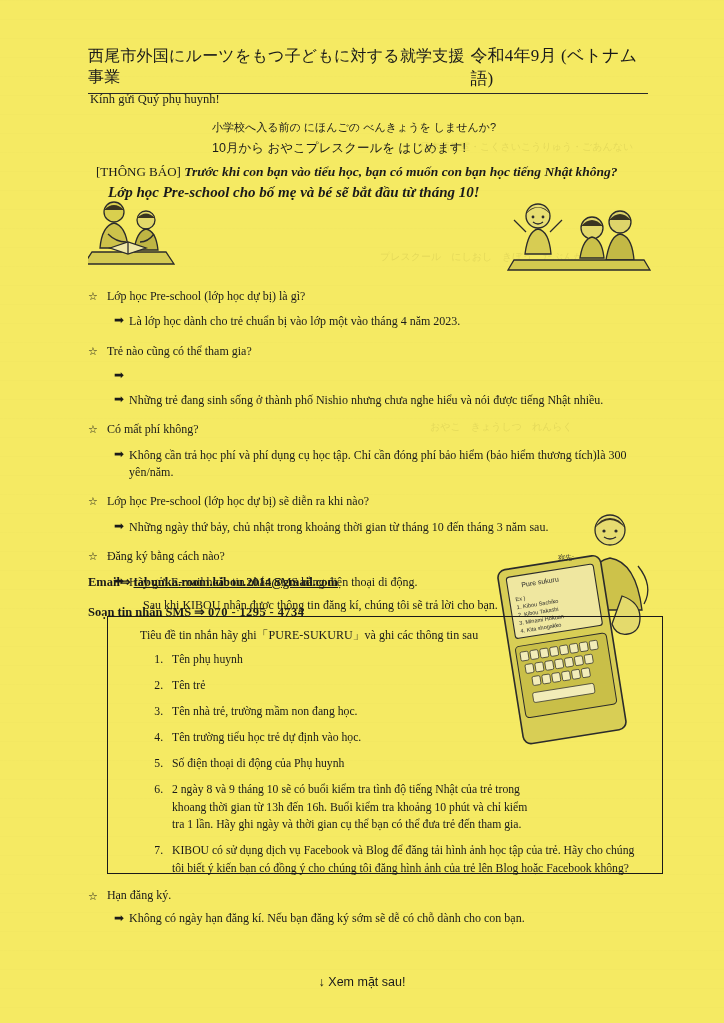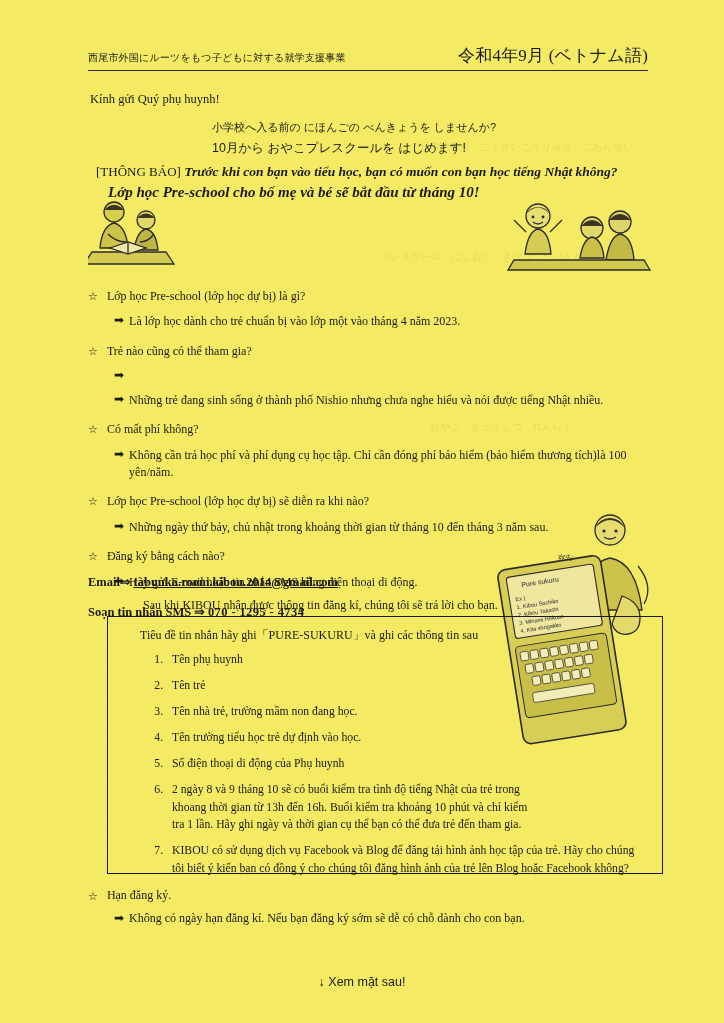--- a/index.html
+++ b/index.html
@@ -28,21 +28,21 @@
     top: 44px;
     left: 88px;
     width: 560px;
     display: flex;
     align-items: baseline;
     justify-content: space-between;
     border-bottom: 1.2px solid #2a2a2a;
     padding-bottom: 3px;
   }
   .header-title {
-    font-size: 10px;
+    font-size: 16px;
     letter-spacing: 0.2px;
   }
   .header-date {
     font-size: 17px;
     letter-spacing: 0.2px;
   }
 
   
   .salutation {
     position: absolute;
@@ -342,21 +342,21 @@
       <span class="arrow">➡</span>
       <span class="a-text">Những trẻ đang sinh sống ở thành phố Nishio nhưng chưa nghe hiểu và nói được tiếng Nhật nhiều.</span>
     </div>
 
     <div class="q">
       <span class="star">☆</span>
       <span class="q-text">Có mất phí không?</span>
     </div>
     <div class="a">
       <span class="arrow">➡</span>
-      <span class="a-text">Không cần trả học phí và phí dụng cụ học tập. Chỉ cần đóng phí bảo hiểm (bảo hiểm thương tích)là 100 yên/năm.</span>
+      <span class="a-text">Không cần trả học phí và phí dụng cụ học tập. Chỉ cần đóng phí bảo hiểm (bảo hiểm thương tích)là 300 yên/năm.</span>
     </div>
 
     <div class="q">
       <span class="star">☆</span>
       <span class="q-text">Lớp học Pre-school (lớp học dự bị) sẽ diễn ra khi nào?</span>
     </div>
     <div class="a">
       <span class="arrow">➡</span>
       <span class="a-text">Những ngày thứ bảy, chủ nhật trong khoảng thời gian từ tháng 10 đến tháng 3 năm sau.</span>
     </div>

